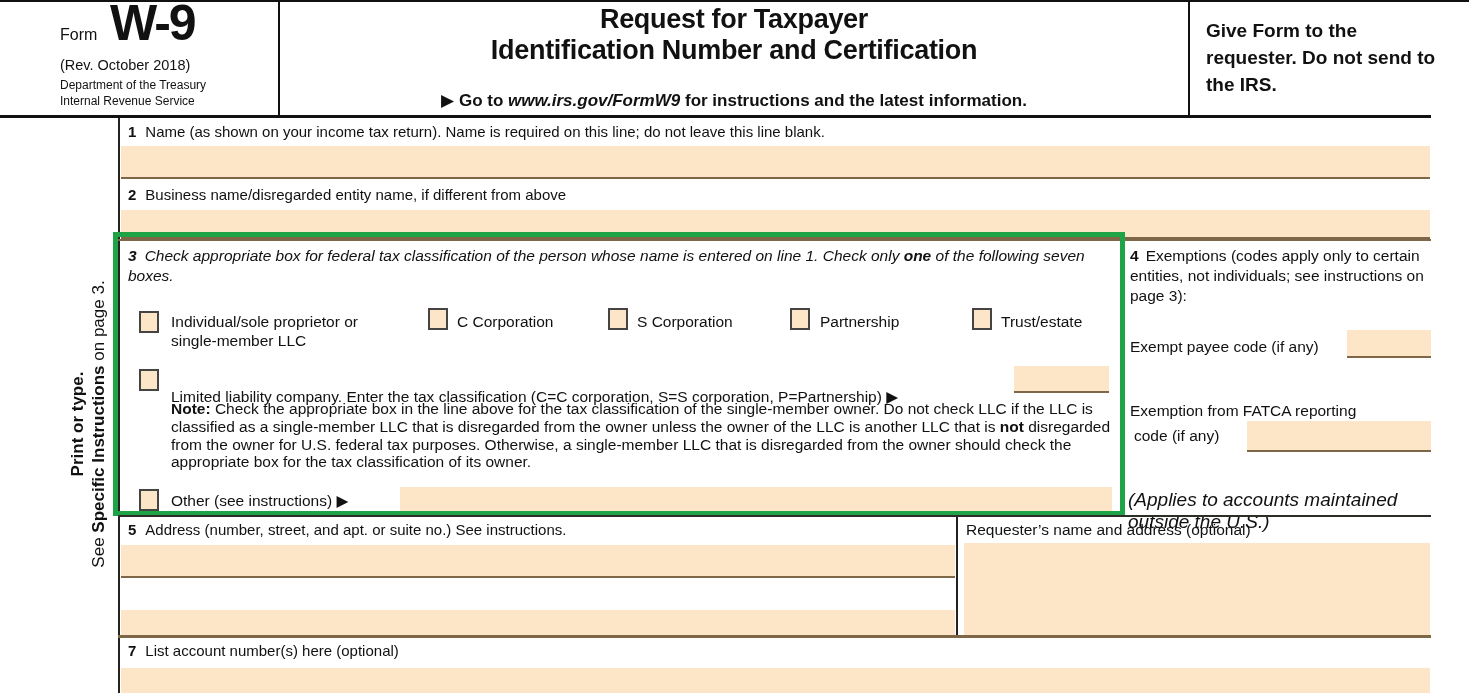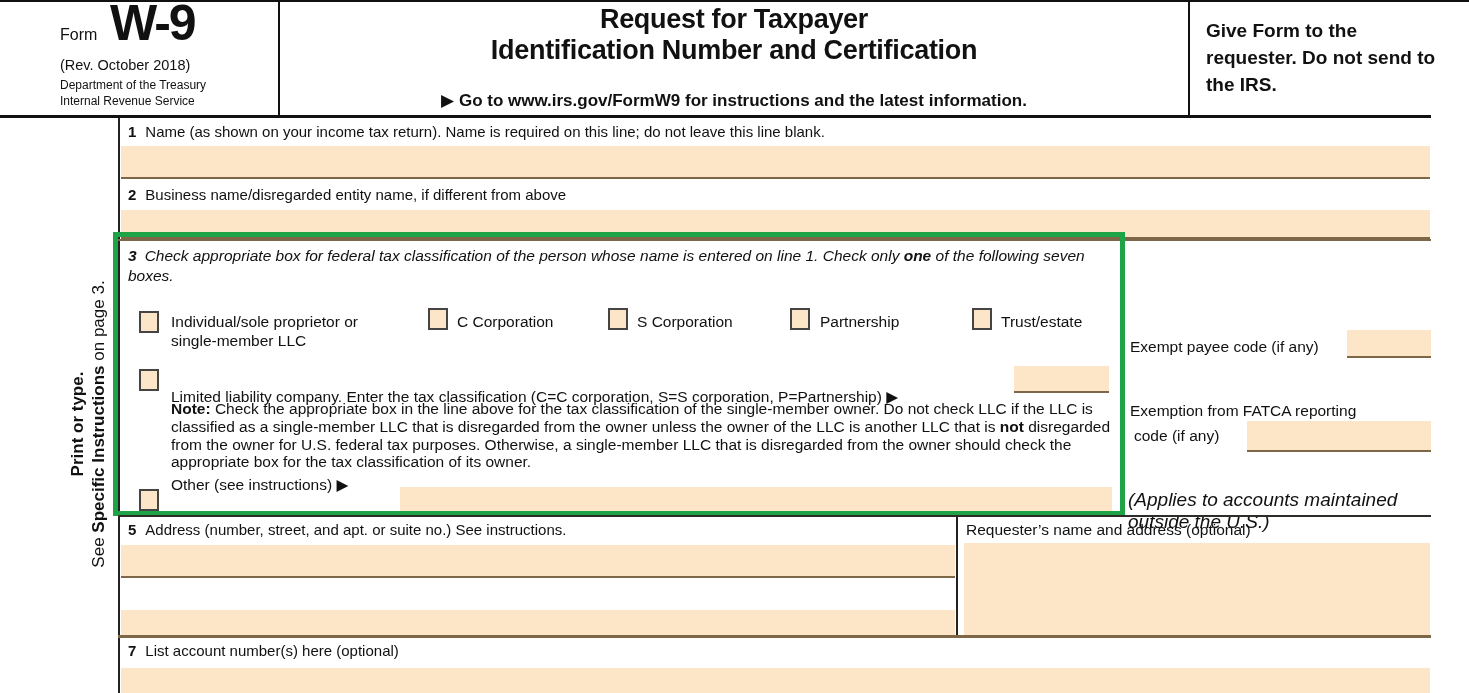--- a/index.html
+++ b/index.html
@@ -18,21 +18,21 @@
   .hdr-bottom { left:0; top:115px; width:1431px; height:3px; background:#111; }
 
   .form-word { left:60px; top:26px; font-size:16px; }
   .form-number { left:110px; top:-6px; font-size:50px; font-weight:bold; letter-spacing:-2px; }
   .form-rev { left:60px; top:57px; font-size:14.5px;text-align:right; }
   .form-dept { left:60px; top:77px; font-size:12px; line-height:16px; }
 
   .title-wrap { left:280px; top:4px; width:908px; text-align:center; }
   .title-line { font-size:27px; font-weight:bold; letter-spacing:-0.3px; line-height:31px; }
   .goto-line { left:280px; top:90px; width:908px; text-align:center; font-size:17px; font-weight:bold; }
-  .goto-line .url { }
+  .goto-line .url { font-style:italic; }
 
   .give-form { left:1206px; top:17px; width:230px; font-size:19px; font-weight:bold; line-height:27px; }
 
   
   .side-rotate {
     left:88px; top:424px; width:0; height:0; overflow:visible;
   }
   .side-inner {
     position:absolute; transform:translate(-50%,-50%) rotate(-90deg);
     white-space:nowrap; text-align:center; font-size:17px; line-height:21px;
@@ -71,21 +71,21 @@
   .cb5 { left:972px; top:308px; } .cl5 { left:1001px; top:312px; }
 
   .cb-llc { left:139px; top:369px; } 
   .llc-label { left:171px; top:388px; width:840px; font-size:15.5px; }
   .llc-input { left:1014px; top:366px; width:95px; height:27px; }
 
   .note-par { left:171px; top:400px; width:950px; font-size:15.5px; line-height:17.8px; }
   .note-par b { font-weight:bold; }
 
   .cb-other { left:139px; top:489px; }
-  .other-label { left:171px; top:476px; font-size:15.5px; }
+  .other-label { left:171px; top:492px; font-size:15.5px; }
   .other-input { left:400px; top:487px; width:712px; height:26px; border-bottom:none; }
 
   
   .lbl4 { left:1130px; top:246px; width:296px; font-size:15.5px; line-height:20px; }
   .lbl4 .num { font-weight:bold; margin-right:7px; }
   .exempt-label { left:1130px; top:338px; font-size:15.5px; }
   .exempt-input { left:1347px; top:330px; width:84px; height:28px; }
   .fatca-label1 { left:1130px; top:402px; font-size:15.5px; }
   .fatca-label2 { left:1134px; top:427px; font-size:15.5px; }
   .fatca-input { left:1247px; top:421px; width:184px; height:31px; }
@@ -163,20 +163,21 @@
   <div class="abs field llc-input"></div>
 
   <div class="abs note-par"><b>Note:</b><span> Check the appropriate box in the line above for the tax classification of the single-member owner.  Do not check LLC if the LLC is classified as a single-member LLC that is disregarded from the owner unless the owner of the LLC is another LLC that is </span><b>not</b><span> disregarded from the owner for U.S. federal tax purposes. Otherwise, a single-member LLC that is disregarded from the owner should check the appropriate box for the tax classification of its owner.</span></div>
 
   <div class="abs cbox cb-other"></div>
   <div class="abs other-label">Other (see instructions) ▶</div>
   <div class="abs field other-input"></div>
 
   <div class="abs green-box"></div>
 
+  <div class="abs lbl4"><span class="num">4</span><span>Exemptions (codes apply only to certain entities, not individuals; see instructions on page 3):</span></div>
   <div class="abs exempt-label">Exempt payee code (if any)</div>
   <div class="abs field exempt-input"></div>
   <div class="abs fatca-label1">Exemption from FATCA reporting</div>
   <div class="abs fatca-label2">code (if any)</div>
   <div class="abs field fatca-input"></div>
   <div class="abs applies-note">(Applies to accounts maintained outside the U.S.)</div>
 
   <div class="abs sec3-bottom-rule"></div>
 
   <div class="abs row-label lbl5"><span class="num">5</span><span>Address (number, street, and apt. or suite no.) See instructions.</span></div>

